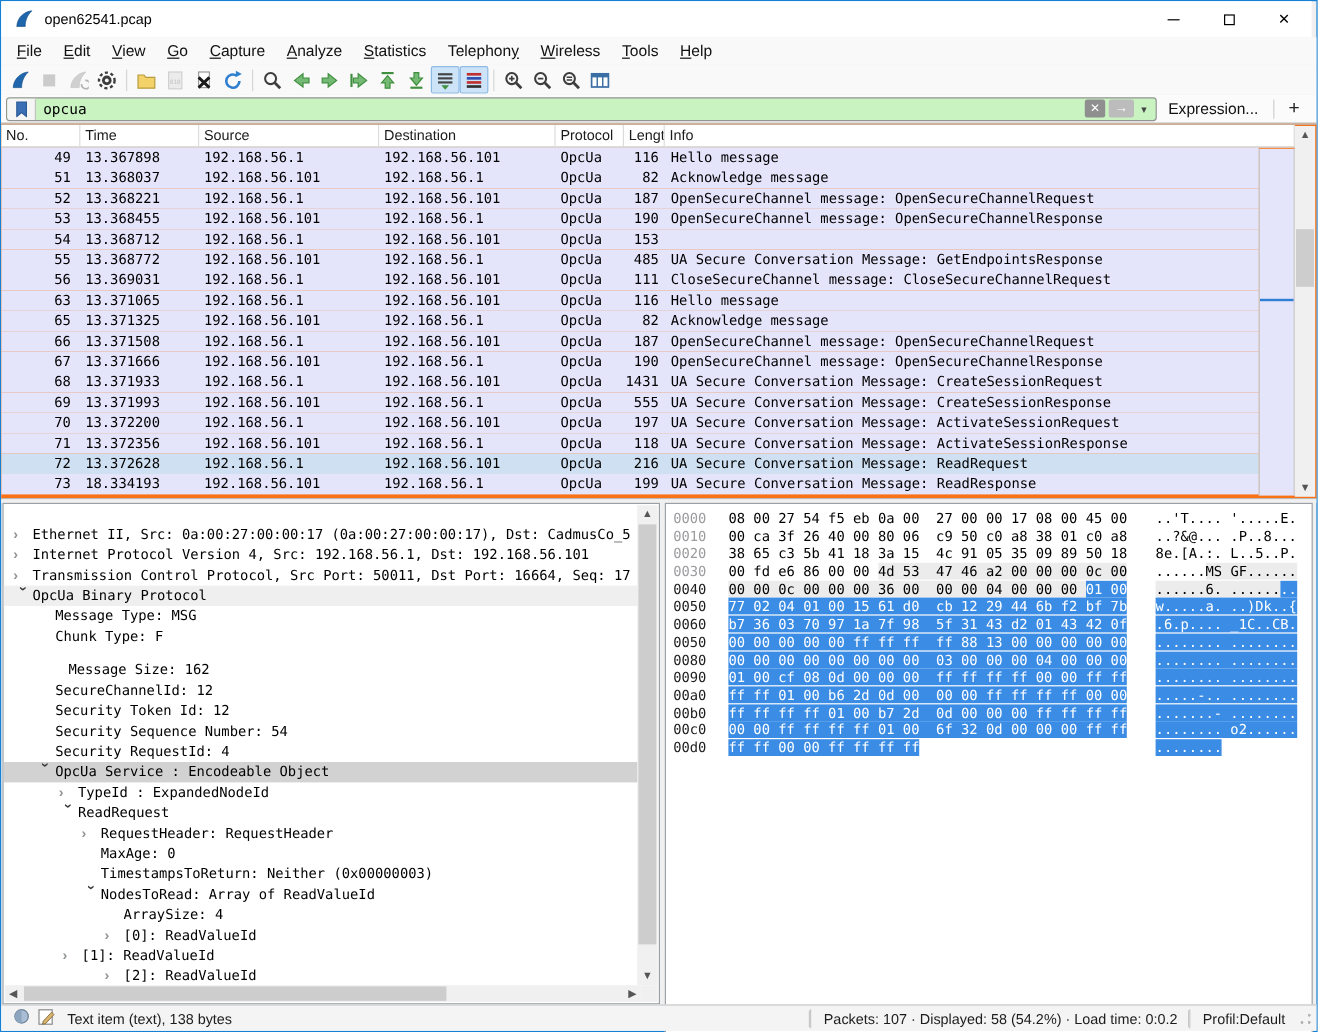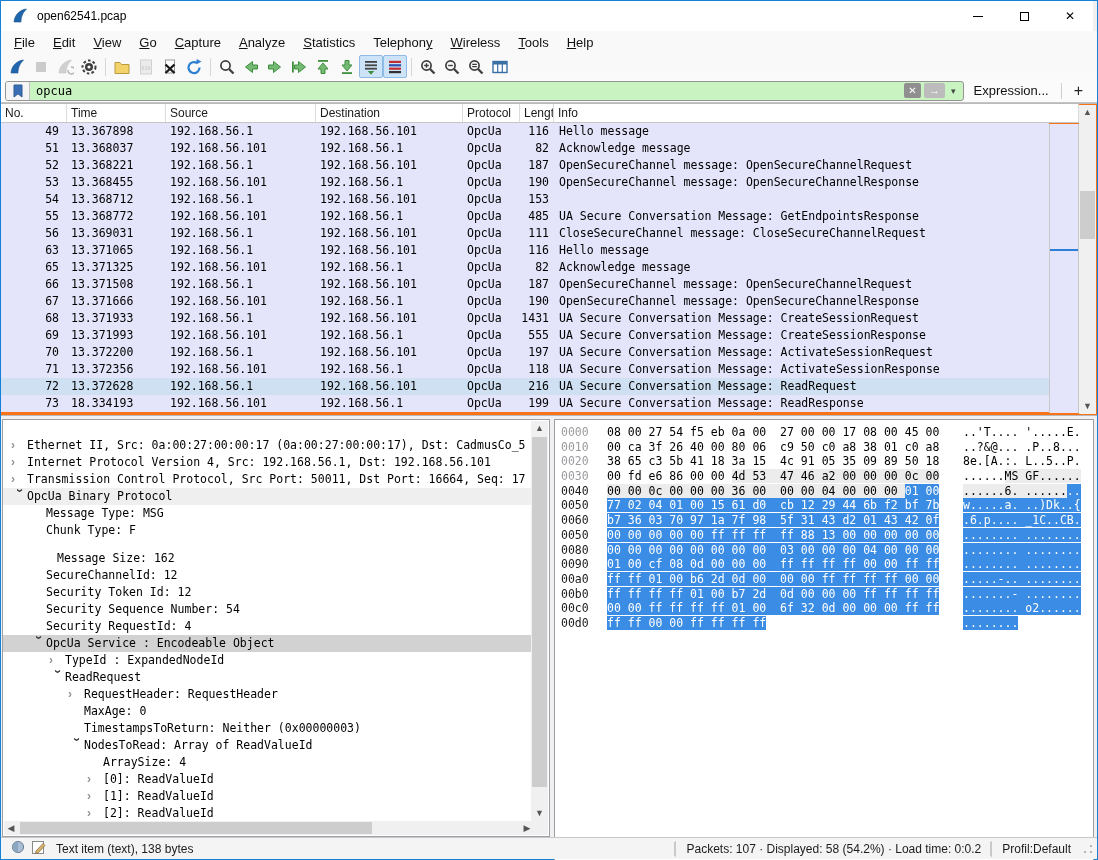--- a/index.html
+++ b/index.html
@@ -479,21 +479,21 @@
         <div class="dline" style="padding-left: 27px;"><span class="dexp"></span><span>Security RequestId: 4</span></div>
         <div class="dline selected" style="padding-left: 27px;"><span class="dexp open">›</span><span>OpcUa Service : Encodeable Object</span></div>
         <div class="dline" style="padding-left: 46px;"><span class="dexp">›</span><span>TypeId : ExpandedNodeId</span></div>
         <div class="dline" style="padding-left: 46px;"><span class="dexp open">›</span><span>ReadRequest</span></div>
         <div class="dline" style="padding-left: 65px;"><span class="dexp">›</span><span>RequestHeader: RequestHeader</span></div>
         <div class="dline" style="padding-left: 65px;"><span class="dexp"></span><span>MaxAge: 0</span></div>
         <div class="dline" style="padding-left: 65px;"><span class="dexp"></span><span>TimestampsToReturn: Neither (0x00000003)</span></div>
         <div class="dline" style="padding-left: 65px;"><span class="dexp open">›</span><span>NodesToRead: Array of ReadValueId</span></div>
         <div class="dline" style="padding-left: 84px;"><span class="dexp"></span><span>ArraySize: 4</span></div>
         <div class="dline" style="padding-left: 84px;"><span class="dexp">›</span><span>[0]: ReadValueId</span></div>
-        <div class="dline" style="padding-left: 84px;"><span class="dexp">›</span><span>[1]: ReadValueId</span></div>
+        <div class="dline" style="padding-left: 49px;"><span class="dexp">›</span><span>[1]: ReadValueId</span></div>
         <div class="dline" style="padding-left: 84px;"><span class="dexp">›</span><span>[2]: ReadValueId</span></div>
         <div class="dline" style="padding-left: 84px;"><span class="dexp">›</span><span>[3]: ReadValueId</span></div>
       </div>
     <div class="vsb">
       <div class="arr up">▲</div>
       <div class="thumb"></div>
       <div class="arr down">▼</div>
     </div>
     <div class="hsb">
       <div class="arr left">◀</div>

